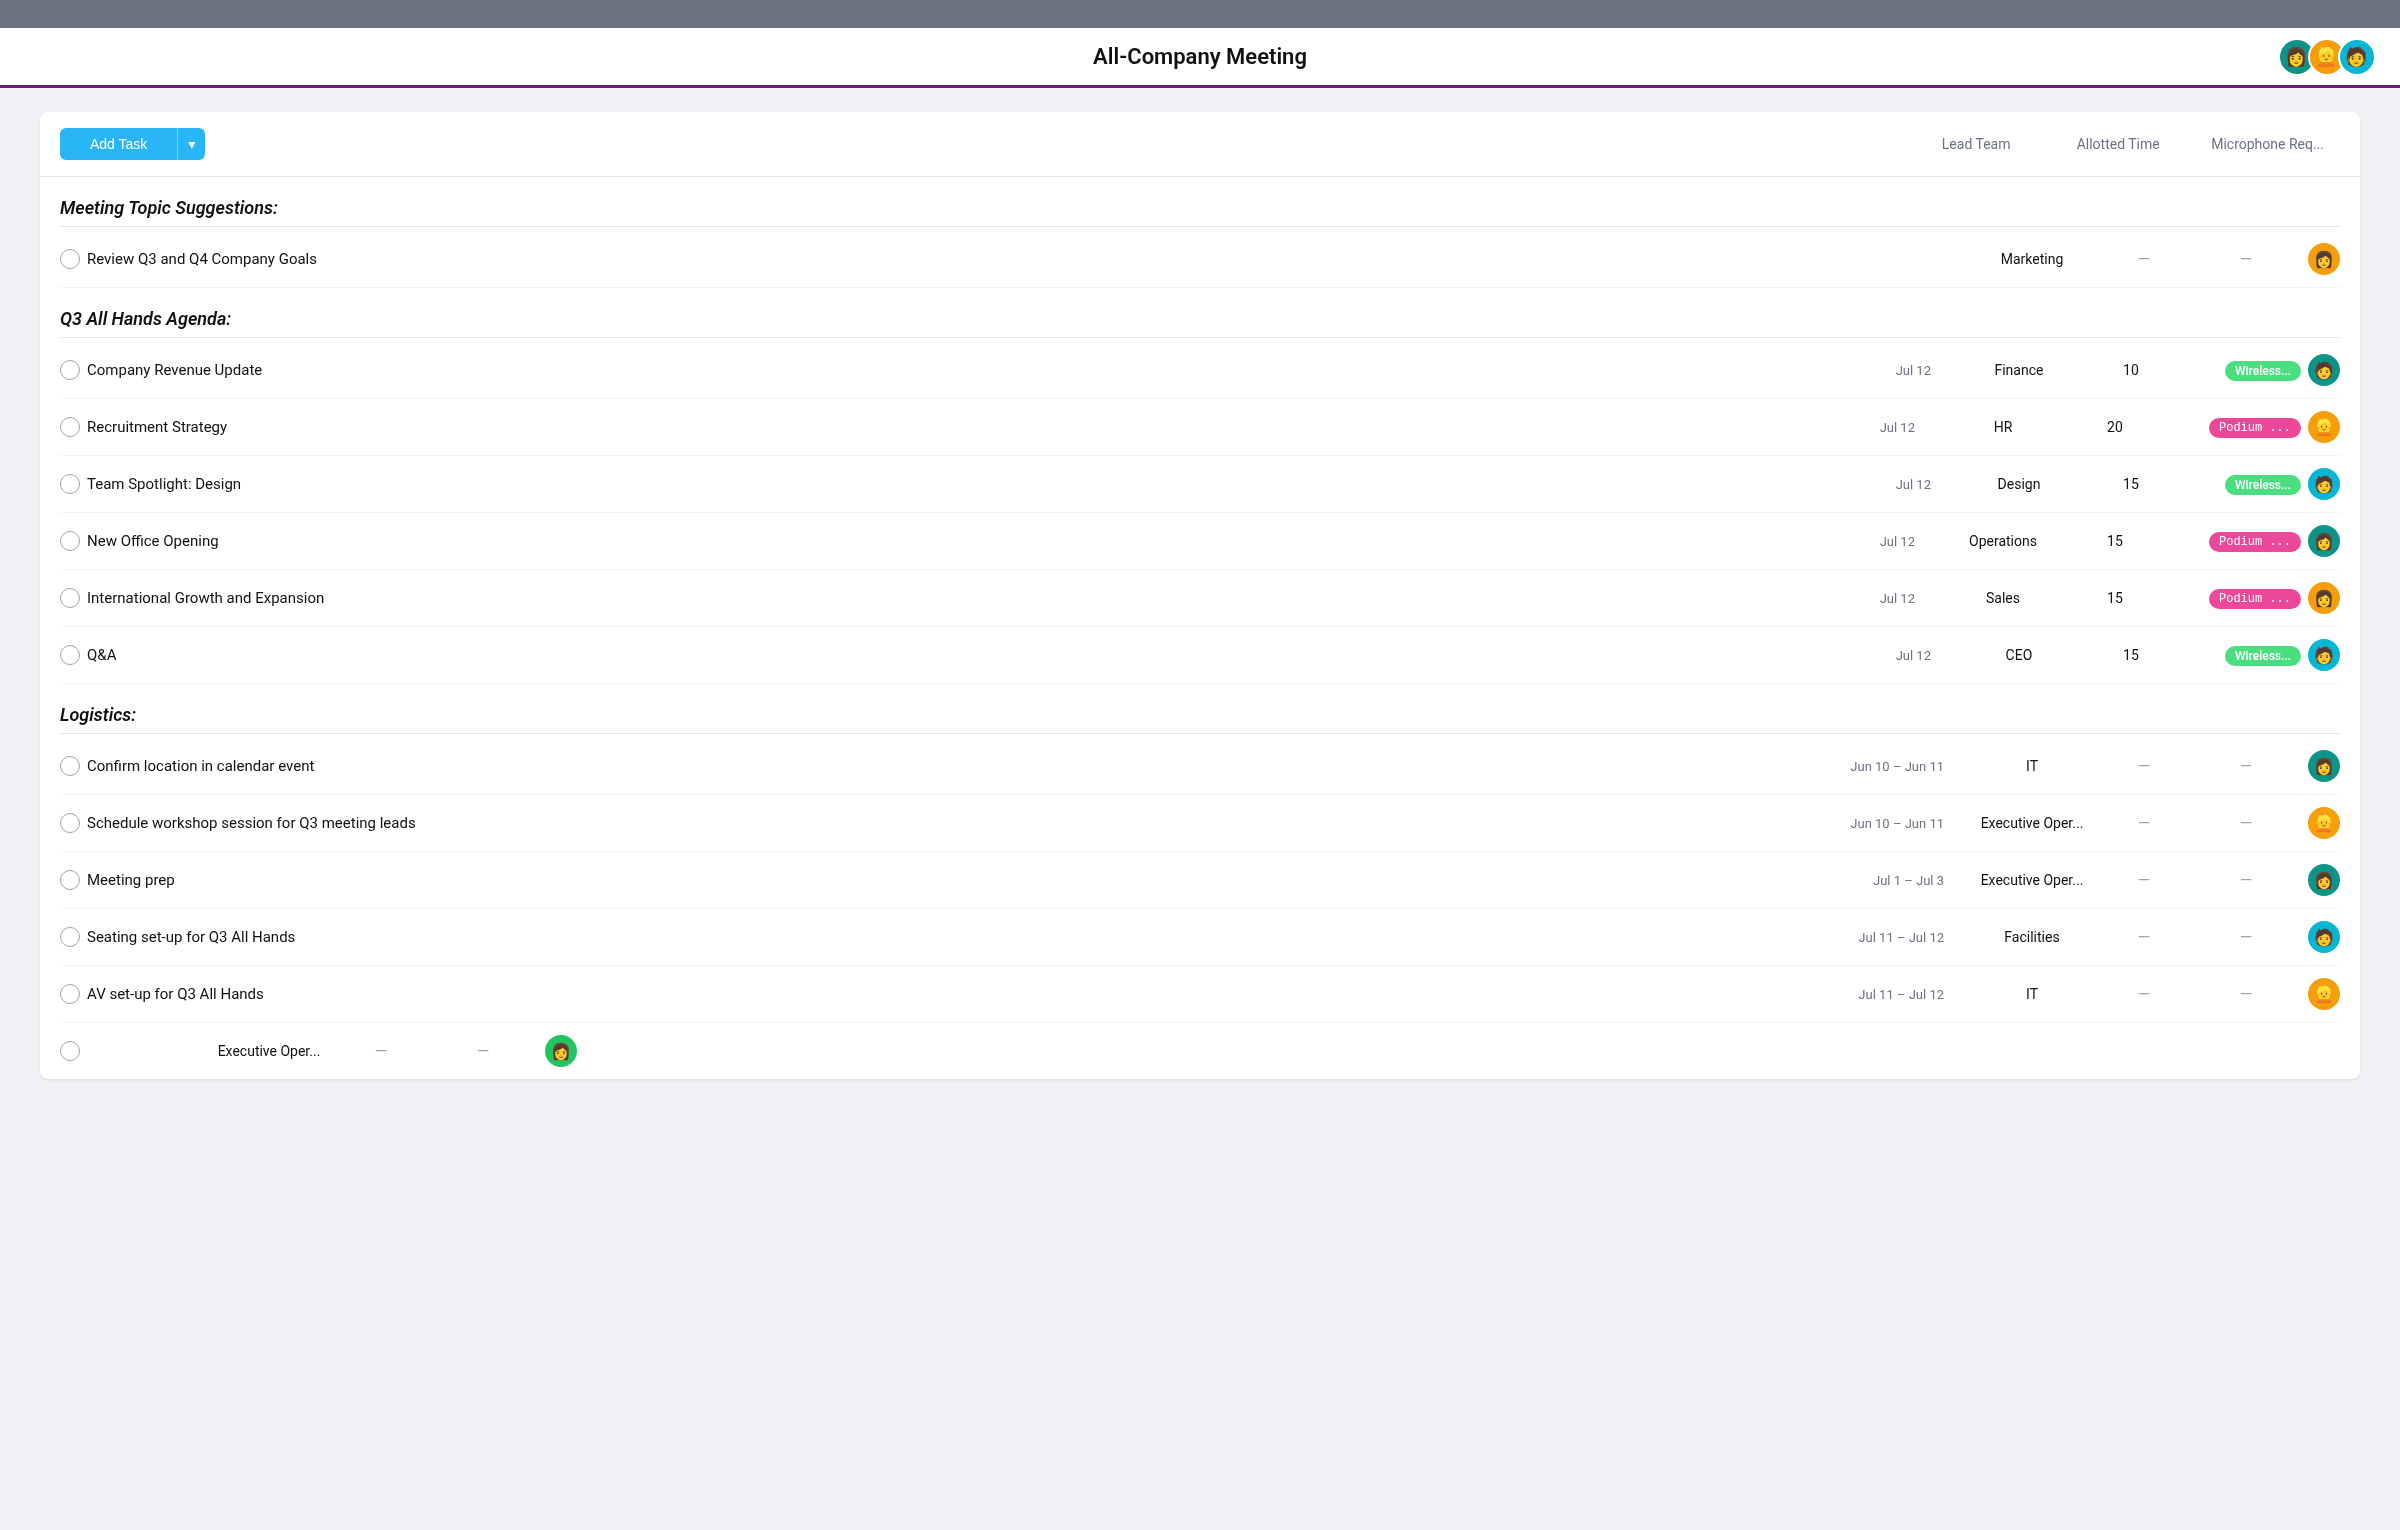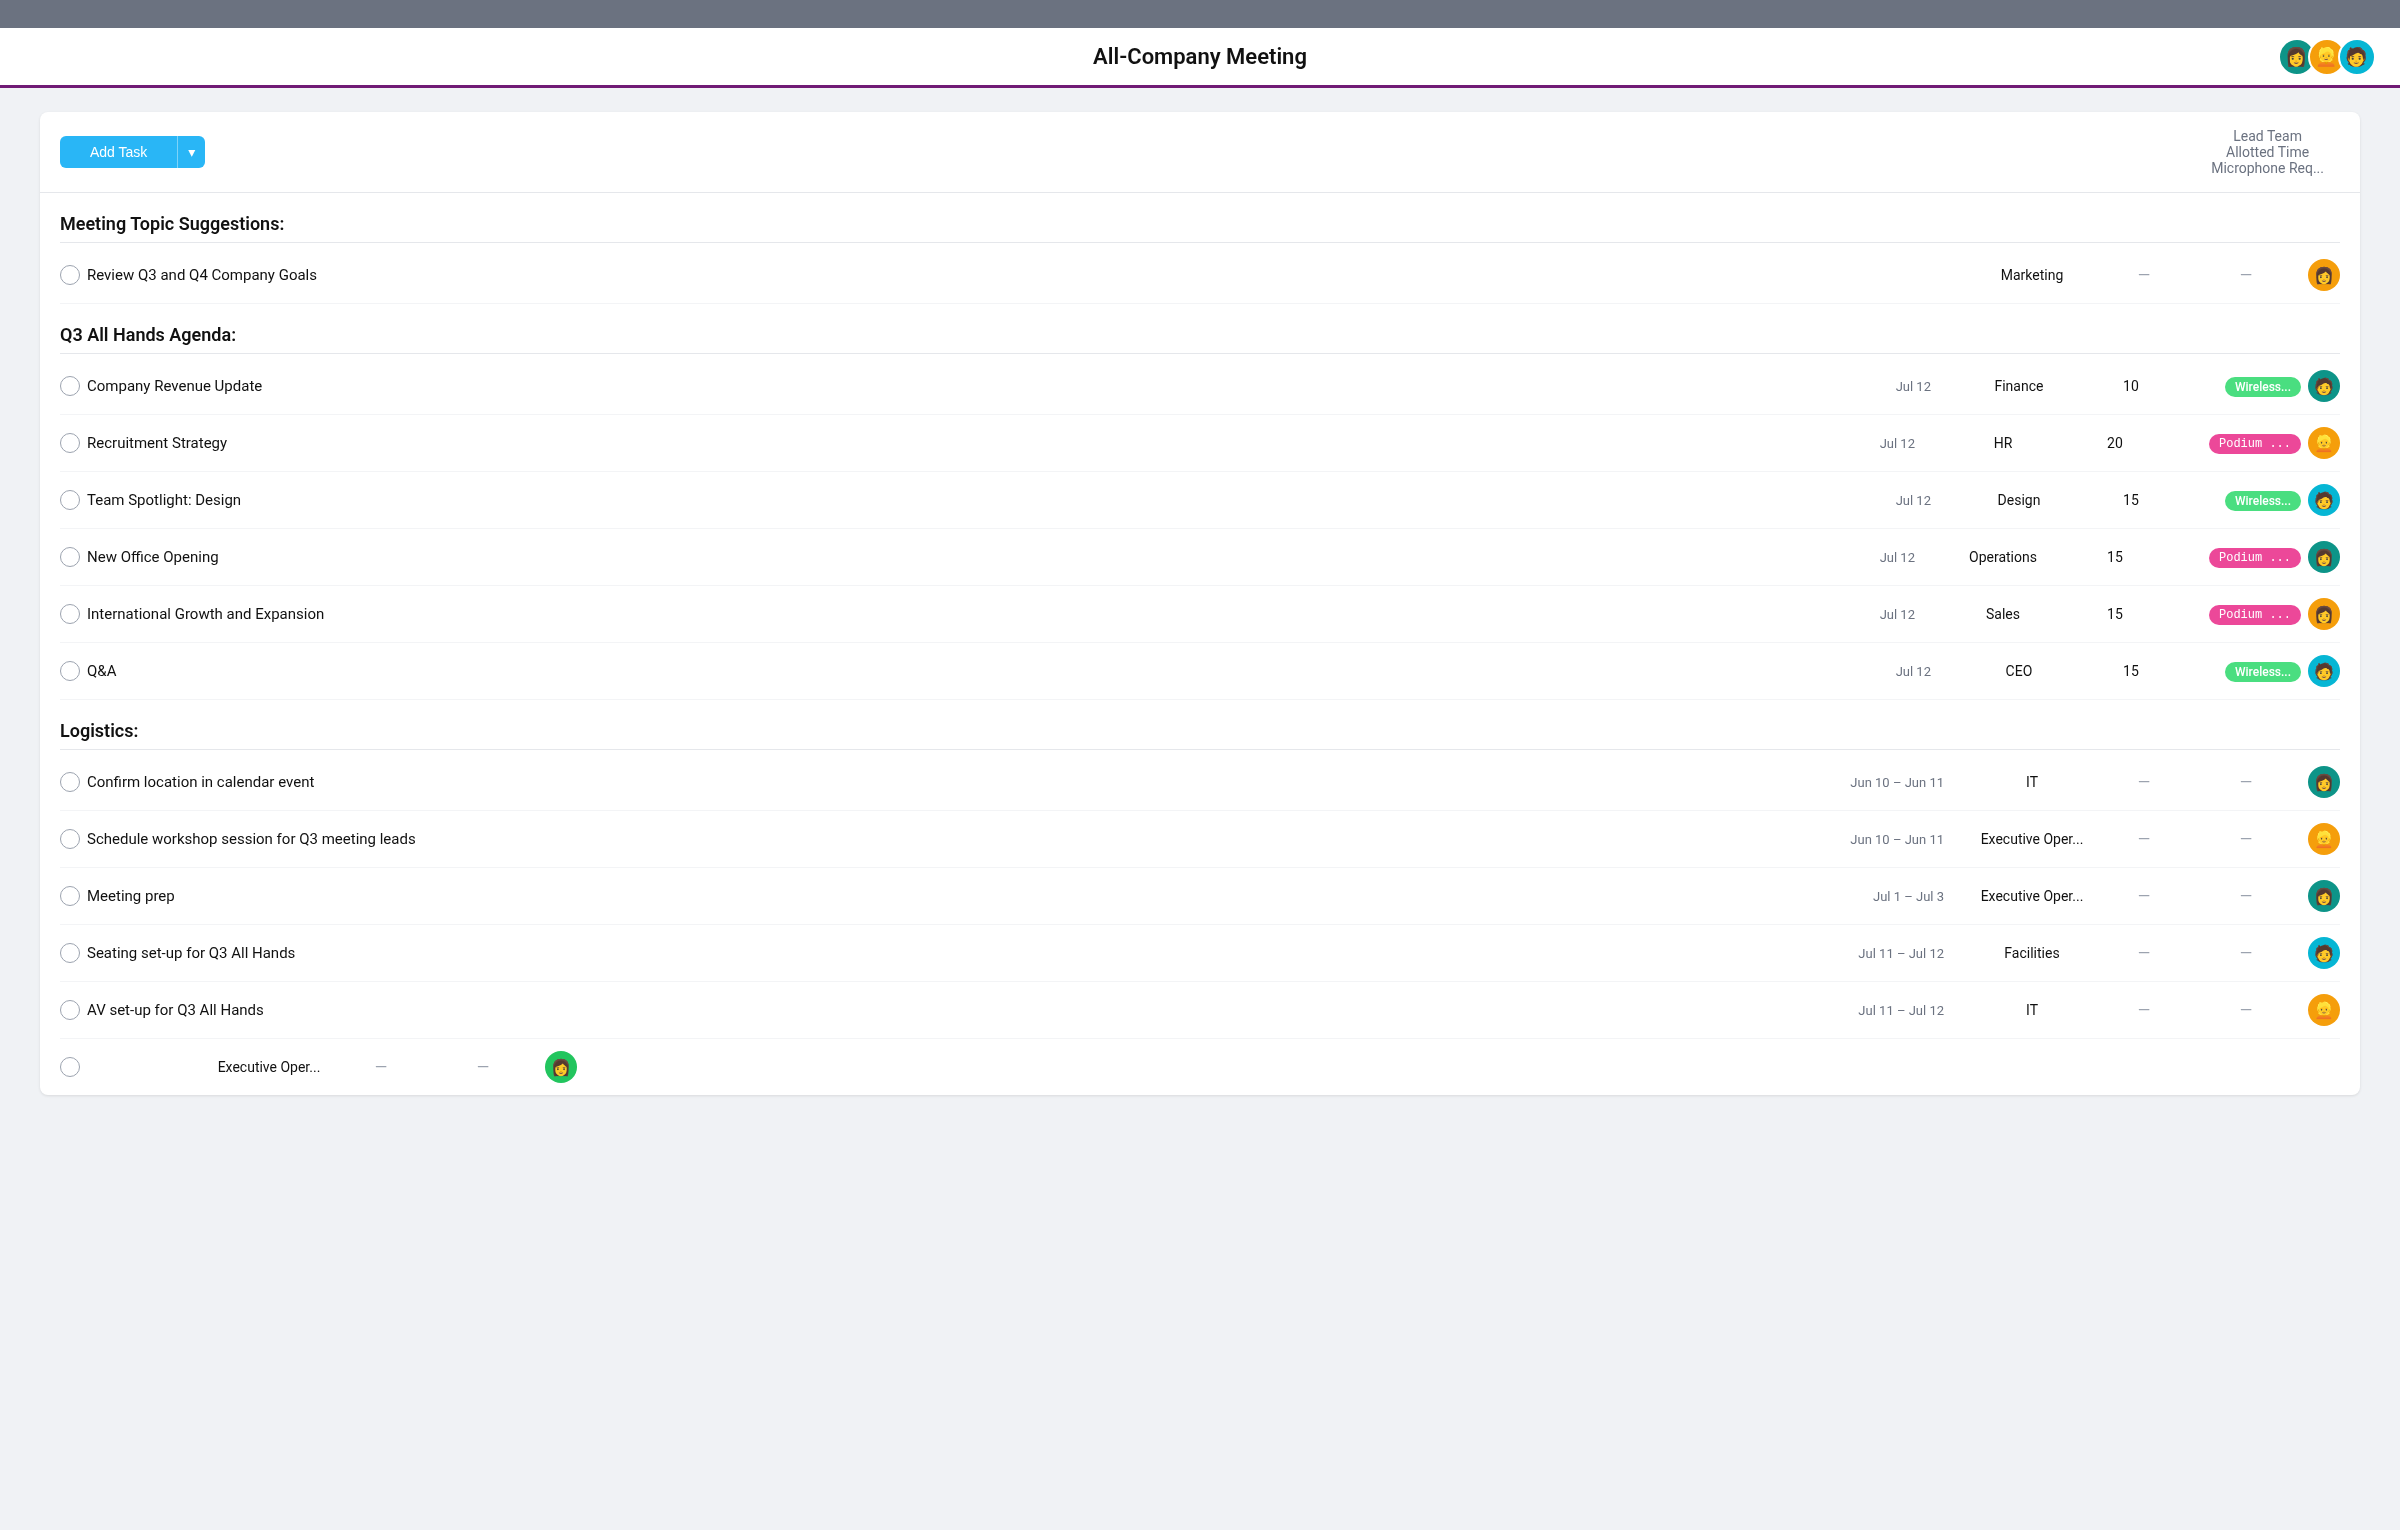--- a/index.html
+++ b/index.html
@@ -75,37 +75,37 @@
       padding: 8px 30px;
     }
     .add-task-dropdown {
       padding: 8px 10px;
       border-left: 1px solid rgba(255,255,255,0.4);
       cursor: pointer;
     }
     .toolbar-spacer { flex: 1; }
     .col-headers {
       display: flex;
-      gap: 0;
-      flex-direction: column;
+      gap: 12px;
     }
     .col-header {
       font-size: 14px;
       color: #6b7280;
       padding: 0 16px;
       min-width: 130px;
       text-align: center;
     }
     .table-content {
       padding: 0 20px;
     }
     .section-header {
       display: flex;
       align-items: flex-end;
       padding: 20px 0 8px 0;
+      font-style: italic;
     }
     .section-title {
       font-size: 18px;
       font-weight: 600;
       color: #111;
     }
     .section-divider {
       border: none;
       border-top: 1.5px solid #e5e7eb;
       margin-bottom: 4px;

